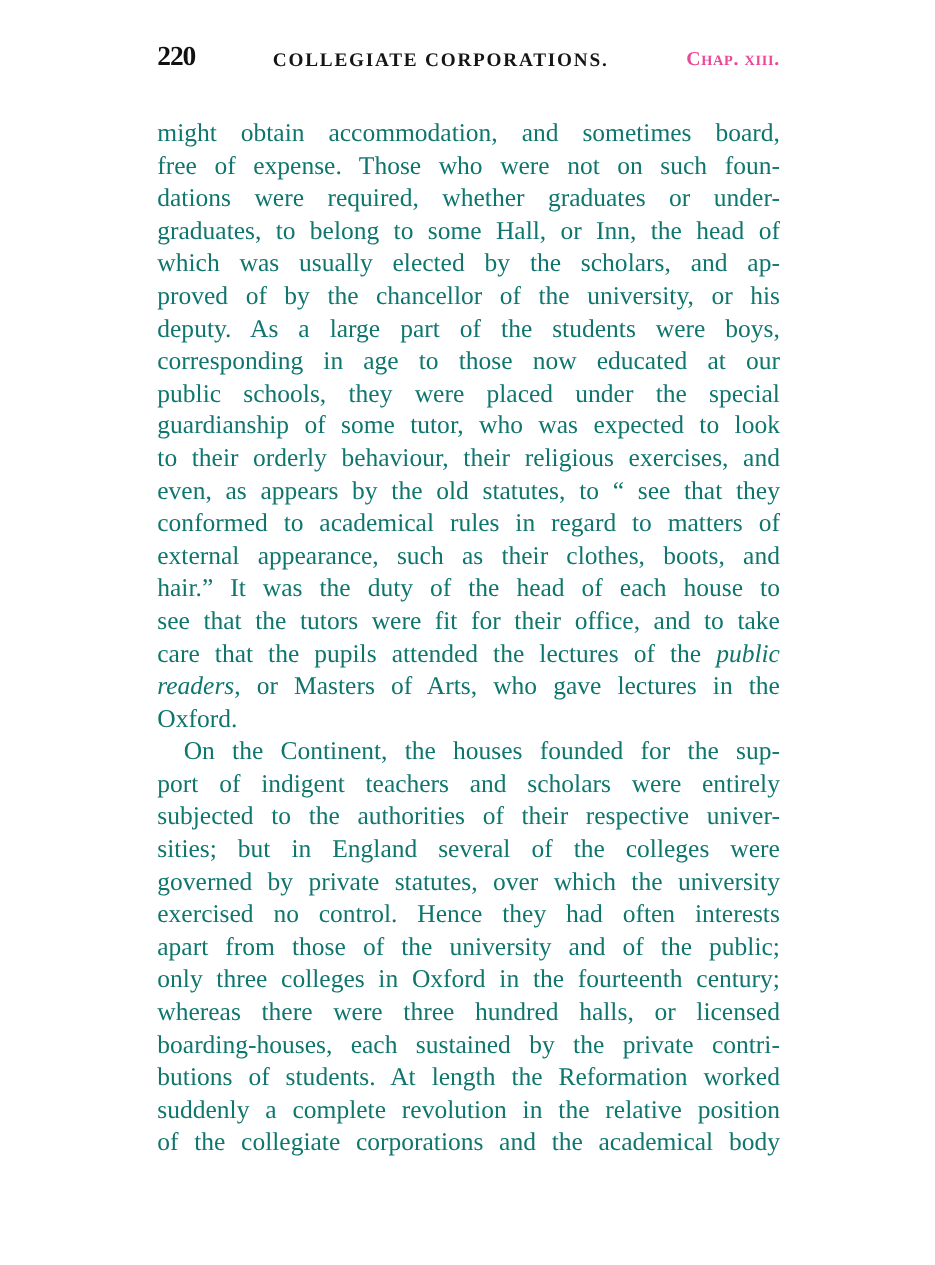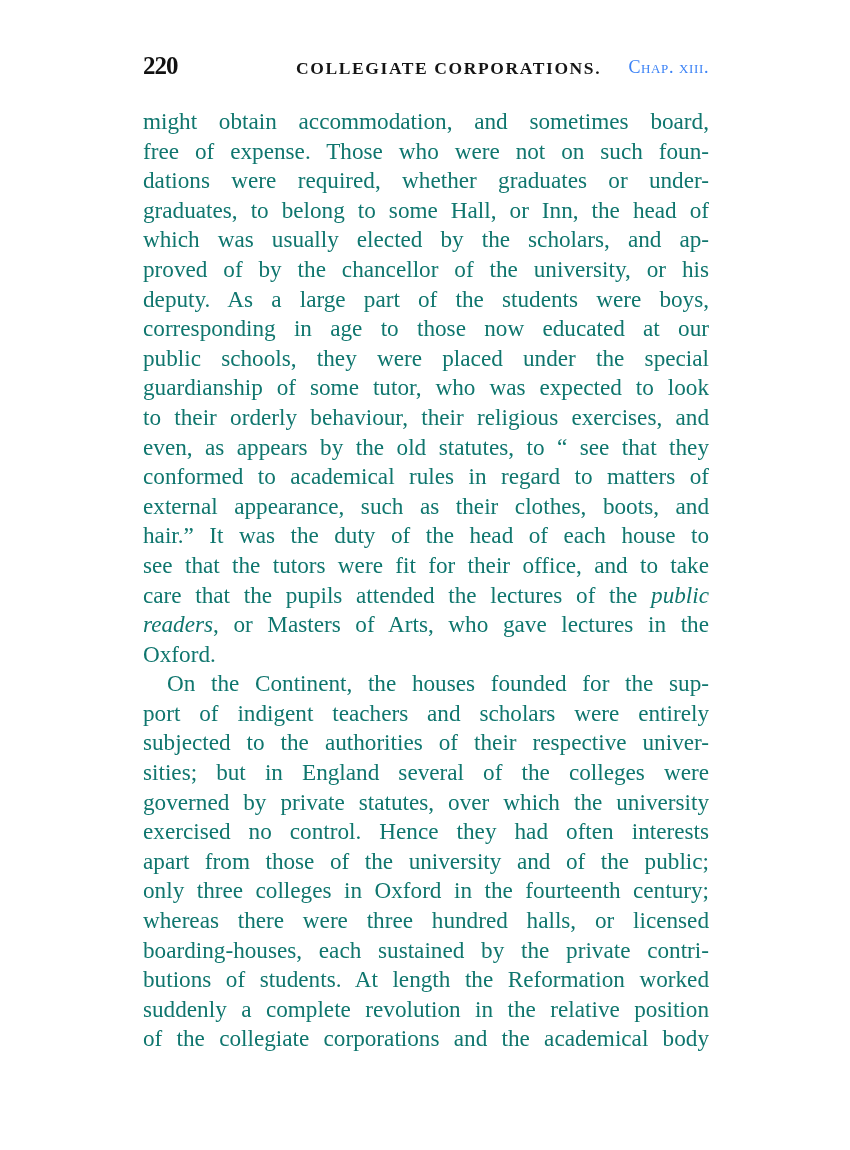--- a/index.html
+++ b/index.html
@@ -17,21 +17,21 @@
     }
     .page {
       position: absolute;
       left: 0; top: 0;
       width: 850px; height: 1150px;
       background: #ffffff;
     }
     .running-head {
       position: absolute;
       left: 143px;
-      top: 52px;
+      top: 38px;
       width: 566px;
       height: 30px;
     }
     .page-number {
       position: absolute;
       left: 0;
       top: 0;
       font-family: "Liberation Serif", serif;
       font-weight: bold;
       font-size: 25px;
@@ -40,32 +40,31 @@
     }
     .running-title {
       position: absolute;
       left: 105px;
       top: 6px;
       font-family: "Liberation Serif", serif;
       font-size: 17.5px;
       font-weight: bold;
       letter-spacing: 1.6px;
       color: #151515;
-      margin-left: 48px;
     }
     .chapter-ref {
       position: absolute;
       right: 0;
       top: 5px;
       font-family: "Liberation Serif", serif;
       font-size: 18px;
-      font-weight: normal;
+      font-weight: bold;
       font-variant: small-caps;
       letter-spacing: 0.6px;
-      color: #3b82f6;
+      color: #ec4899;
     }
     .body-text {
       position: absolute;
       left: 143px;
       top: 107px;
       width: 566px;
     }
     .line {
       display: block;
       height: 29.6px;

